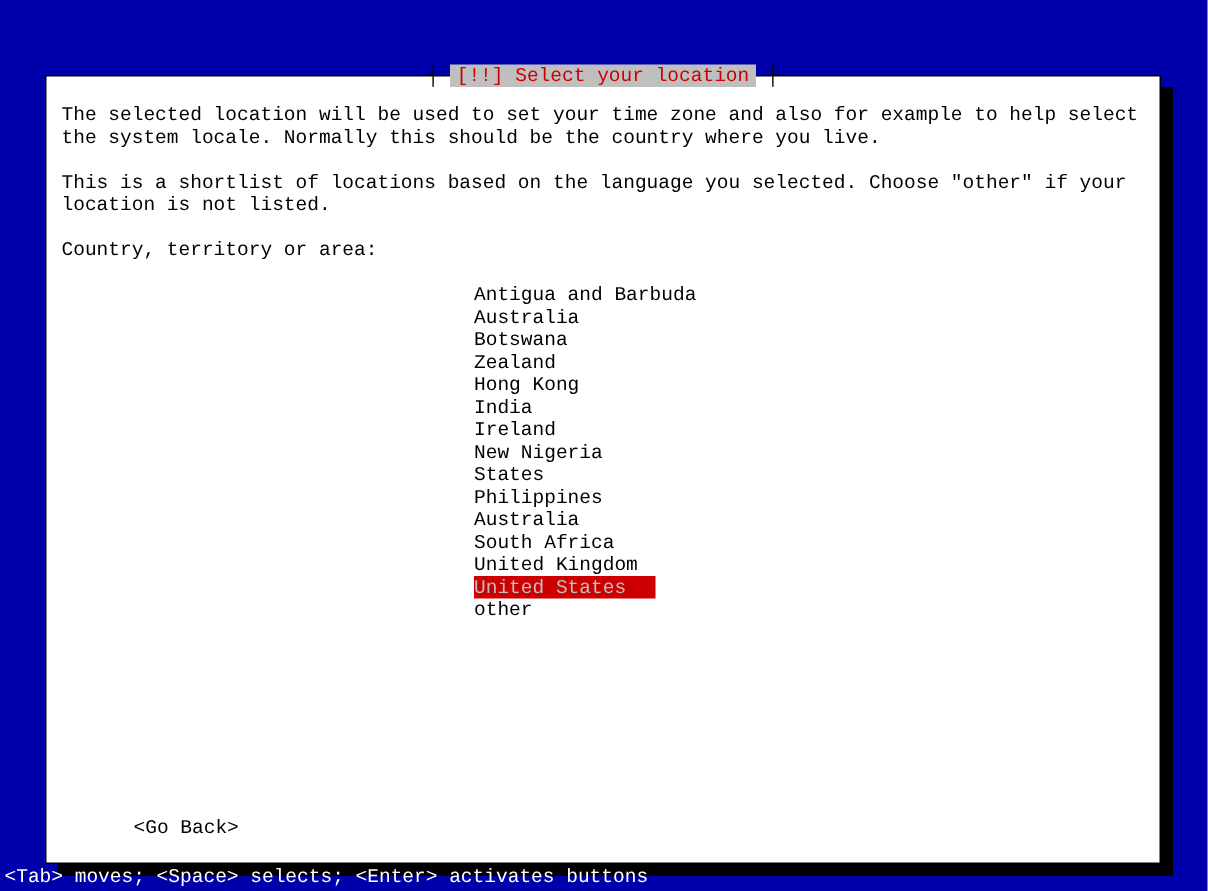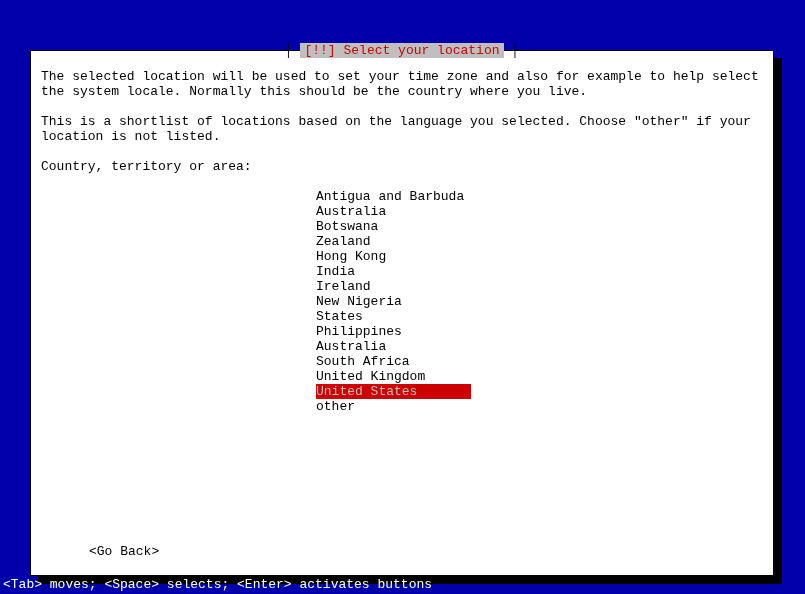--- a/index.html
+++ b/index.html
@@ -69,21 +69,21 @@
     }
     .list-item {
       display: block;
       white-space: pre;
       height: 15px;
     }
     .list-item.selected {
       background: #CC0000;
       color: #BFBFBF;
       display: inline-block;
-      padding-right: 54px;
+      padding-right: 20px;
     }
     .goback {
       position: absolute;
       bottom: 16px;
       left: 58px;
       color: #000000;
     }
     .footer {
       position: absolute;
       bottom: 2px;

